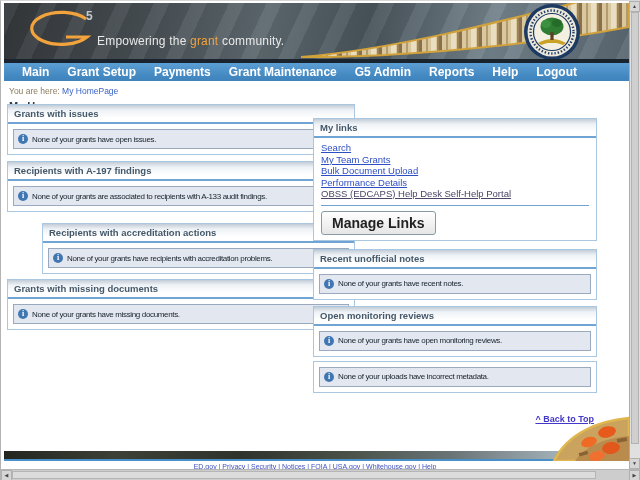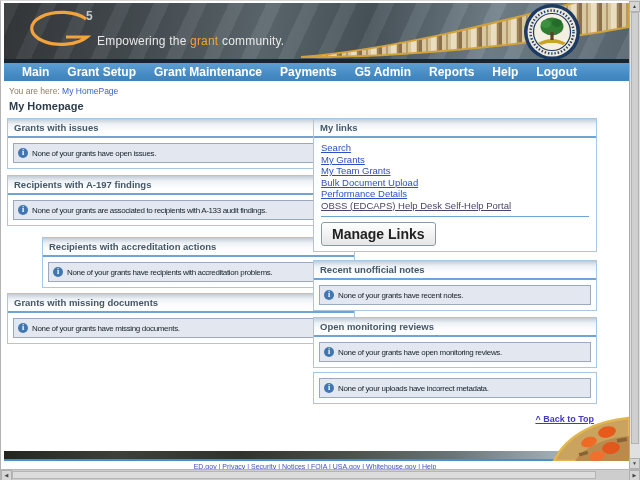--- a/index.html
+++ b/index.html
@@ -25,21 +25,21 @@
        background:linear-gradient(#5b9fd4,#4589c2 70%,#3f83bc);}
   .nav ul{list-style:none;margin:0;padding:0 0 0 9px;display:flex;}
   .nav li{padding:0 9px;line-height:18px;font-size:12px;font-weight:bold;color:#fff;cursor:pointer;white-space:nowrap;}
 
   
   .crumb{left:8px;top:85px;font-size:8.5px;color:#8b7d5e;}
   .crumb a{color:#3a64c8;text-decoration:none;cursor:pointer;}
   .ptitle{left:8px;top:99px;font-size:11px;font-weight:bold;color:#2e3d4b;}
 
   
-  .colL{left:6px;top:117px;width:348px;}
+  .colL{left:6px;top:103px;width:348px;}
   .colR{left:312px;top:117px;width:284px;}
 
   .panel{border:1px solid #a9c7e1;background:#fff;box-sizing:border-box;}
   .ph{height:17px;line-height:17px;padding:0 6px;font-size:9.5px;font-weight:bold;color:#44586a;
       background:linear-gradient(#c2ccd6,#eef2f6 30%,#ffffff 75%);border-bottom:2px solid #70a4d4;
       white-space:nowrap;overflow:hidden;}
   .pb{padding:5px;}
   .infobox{display:flex;align-items:center;gap:4px;background:#e3e8f0;border:1px solid #9aa9bd;
       padding:2px 4px;height:14px;white-space:nowrap;overflow:hidden;}
   .infobox .msg{font-size:8px;letter-spacing:-0.35px;color:#17202a;}
@@ -113,22 +113,22 @@
       <ellipse cx="34" cy="20" rx="5" ry="4" fill="#256b2a"></ellipse>
       <rect x="27.4" y="29" width="3.2" height="8" fill="#5d4027"></rect>
       <path d="M24,37 H34 L33,40 H25 Z" fill="#caa227"></path>
     </svg>
   </div>
 
   <div class="abs nav">
     <ul>
       <li>Main</li>
       <li>Grant Setup</li>
+      <li>Payments</li>
       <li>Grant Maintenance</li>
-      <li>Payments</li>
       <li>G5 Admin</li>
       <li>Reports</li>
       <li>Help</li>
       <li>Logout</li>
     </ul>
   </div>
 
   <div class="abs crumb">
     <span>You are here:</span>
     <a>My HomePage</a>
@@ -177,21 +177,20 @@
         </div>
     </div>
   </div>
 
   <div class="abs colR">
 
     <div class="panel" style="margin-bottom:8px;">
       <div class="ph">My links</div>
       <div class="mlbody">
         <a>Search</a>
-        <a>My Grants</a>
         <a>My Team Grants</a>
         <a>Bulk Document Upload</a>
         <a>Performance Details</a>
         <a class="visited">OBSS (EDCAPS) Help Desk Self-Help Portal</a>
         <div class="mldiv"></div>
         <span class="btn">Manage Links</span>
       </div>
     </div>
 
     <div class="panel" style="margin-bottom:6px;">

